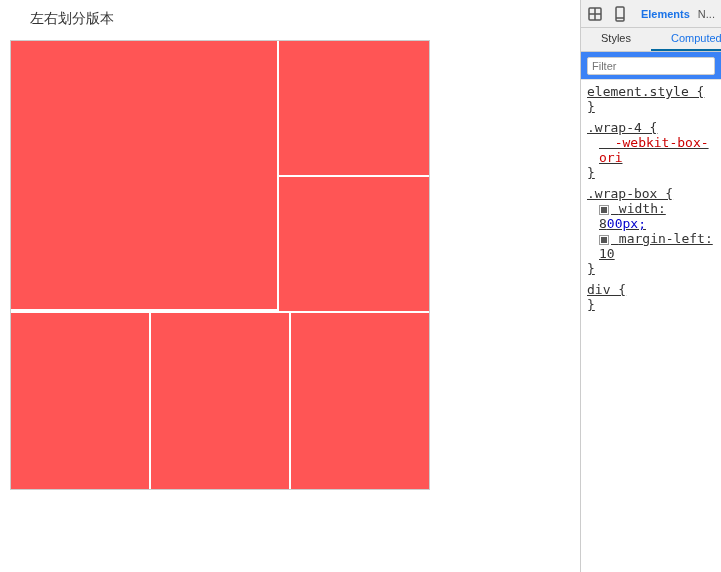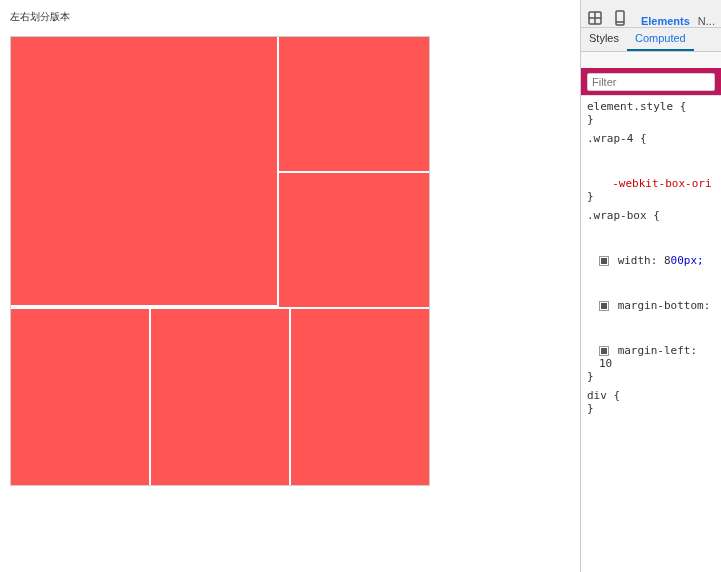--- a/index.html
+++ b/index.html
@@ -16,24 +16,25 @@
     
     #left-panel {
       width: 580px;
       height: 572px;
       background: #ffffff;
       padding: 10px;
       position: relative;
     }
 
     #page-title-text {
-      font-size: 10px;
+      font-size: 14px;
       color: #333;
       margin-bottom: 12px;
       font-weight: normal;
+      margin-left: 20px;
     }
 
     
     .layout-container {
       width: 420px;
       height: 450px;
       border: 1px solid #ccc;
       display: flex;
       flex-direction: column;
     }
@@ -99,21 +100,21 @@
       background: #f8f8f8;
       border-left: 1px solid #ccc;
       display: flex;
       flex-direction: column;
     }
 
     
     .devtools-topbar {
       display: flex;
       flex-direction: row;
-      align-items: flex-end;
+      align-items: center;
       background: #f0f0f0;
       border-bottom: 1px solid #ccc;
       height: 28px;
       padding: 0 6px;
       gap: 8px;
     }
 
     .devtools-icon {
       width: 18px;
       height: 18px;
@@ -130,78 +131,77 @@
 
     .devtools-tabs {
       display: flex;
       flex-direction: row;
       background: #f0f0f0;
       border-bottom: 1px solid #ccc;
       height: 24px;
     }
 
     .devtools-tab {
-      padding: 4px 8px;
+      padding: 4px 20px;
       font-size: 11px;
       color: #333;
       cursor: pointer;
       border-bottom: 2px solid transparent;
       white-space: nowrap;
     }
 
     .devtools-tab.active {
       border-bottom: 2px solid #0369a1;
       color: #1a73e8;
     }
 
     
     .devtools-filter {
       padding: 4px 6px;
       border-bottom: 1px solid #e0e0e0;
-      background: #be185d;
-      margin-top: 16px;
+      background: #3b82f6;
     }
 
     .devtools-filter input {
       width: 100%;
       border: 1px solid #ccc;
       border-radius: 2px;
       font-size: 11px;
       padding: 2px 4px;
       outline: none;
       background: #fff;
     }
 
     
     .devtools-rules {
       flex: 1;
       overflow-y: auto;
       background: #fff;
       font-family: monospace;
-      font-size: 11px;
+      font-size: 13px;
       padding: 4px 6px;
       color: #333;
+      text-decoration: underline;
     }
 
     .css-block {
       margin-bottom: 6px;
     }
 
     .css-selector {
       color: #333;
     }
 
     .css-brace {
       color: #333;
     }
 
     .css-property {
       color: #333;
       padding-left: 12px;
-      margin-top: 32px;
     }
 
     .css-value-red {
       color: #c00;
     }
 
     .css-value-blue {
       color: #00c;
     }
 
@@ -300,24 +300,20 @@
 
     <div class="css-block">
       <div class="css-selector">.wrap-box {</div>
 
       <div class="css-property">
         <span class="css-checkbox checked"></span>
         <span>width: 8</span><span class="css-value-blue">00px;</span>
       </div>
       <div class="css-property">
         <span class="css-checkbox checked"></span>
-        <span>margin-bottom:</span>
-      </div>
-      <div class="css-property">
-        <span class="css-checkbox checked"></span>
         <span>margin-left: 10</span>
       </div>
       <div class="css-brace">}</div>
     </div>
 
     <div class="css-block">
       <div class="css-selector">div {</div>
       <div class="css-brace">}</div>
     </div>
 

